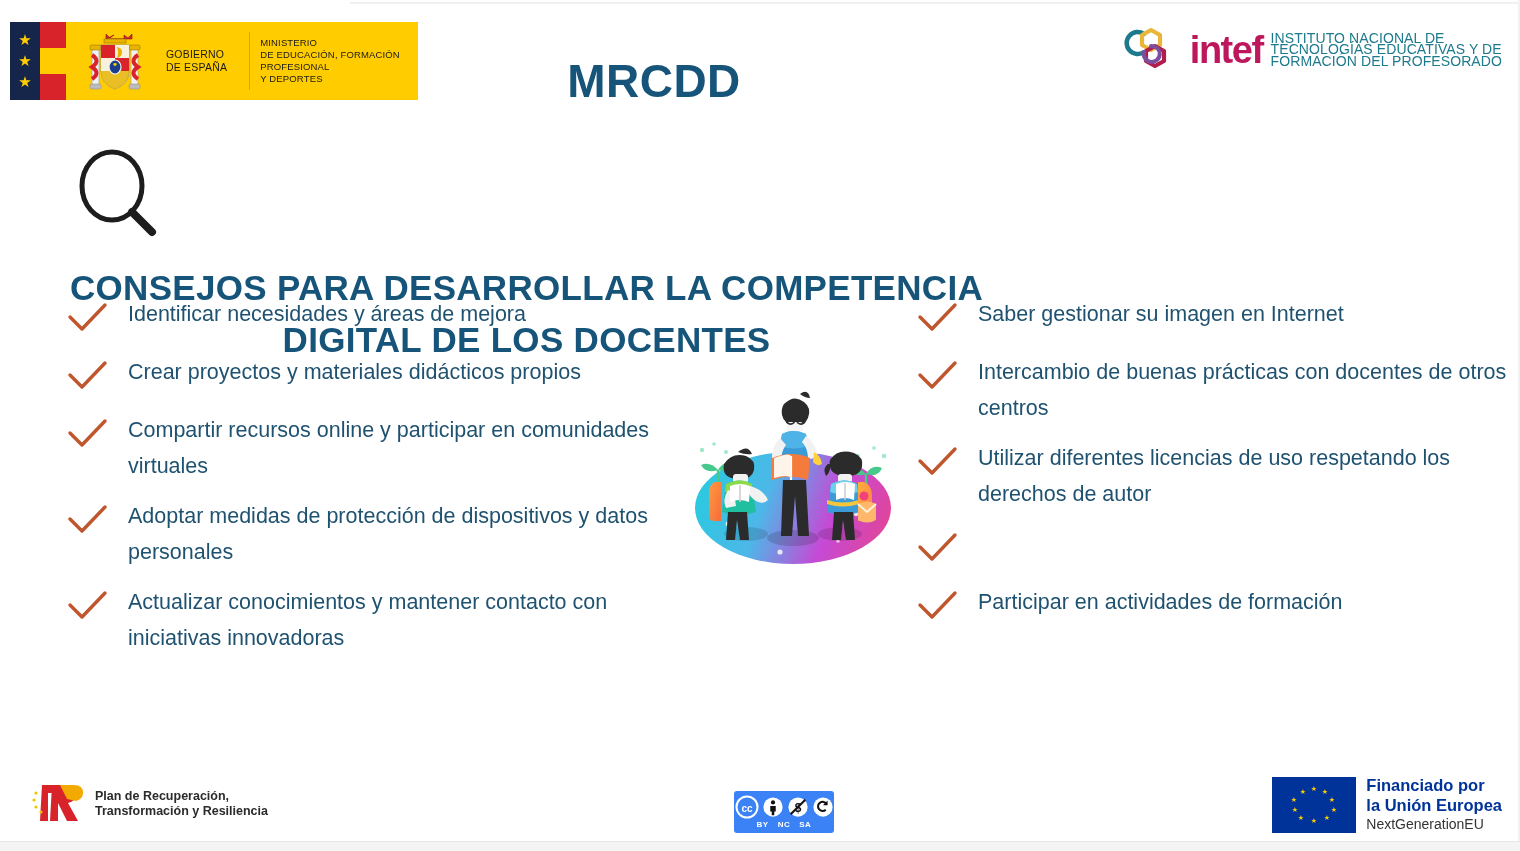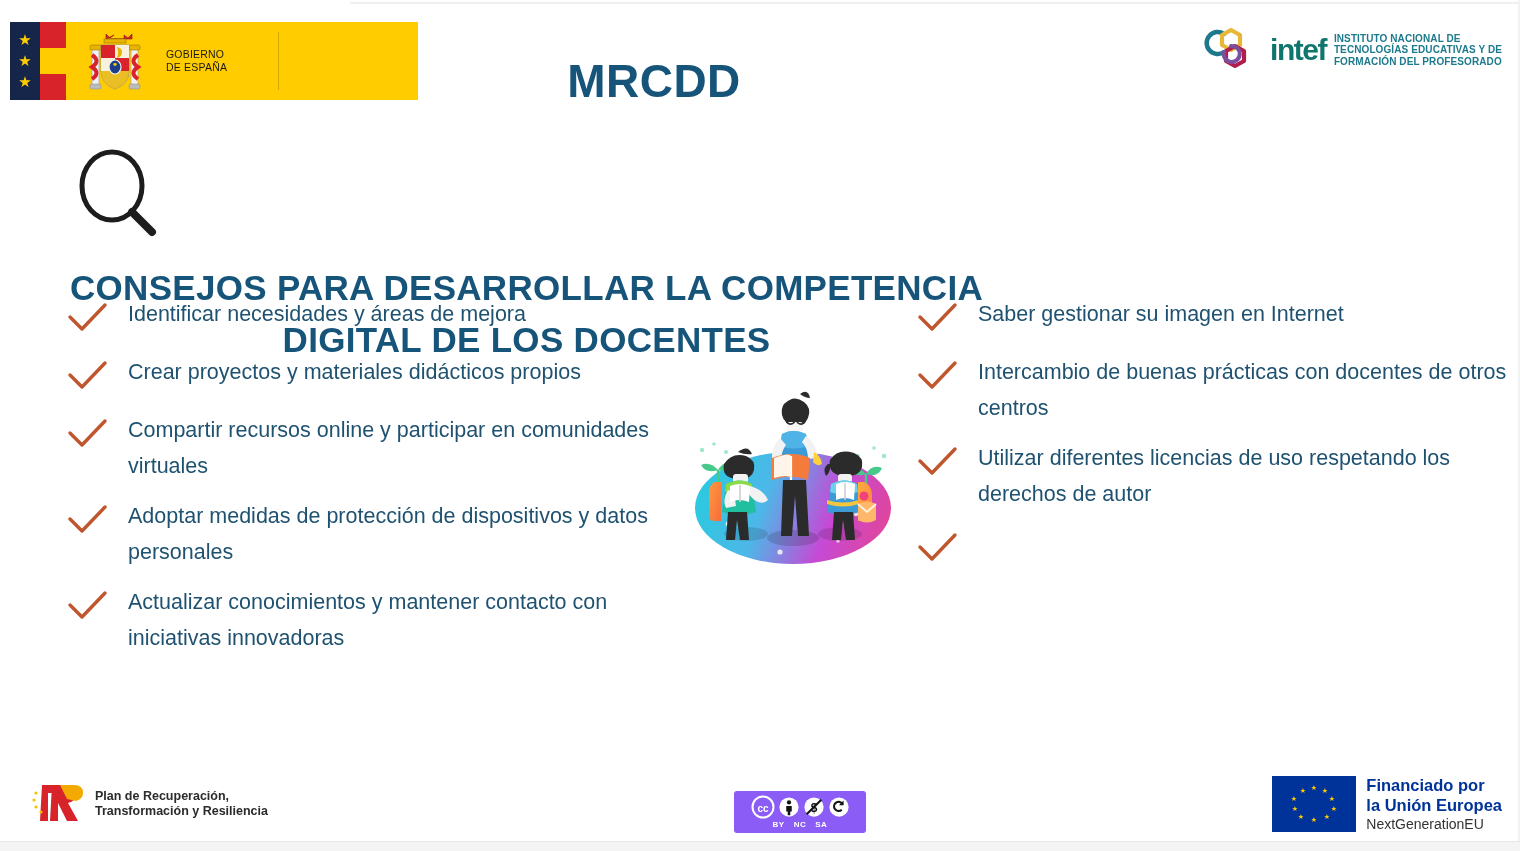--- a/index.html
+++ b/index.html
@@ -104,28 +104,28 @@
 
   
   .intef {
     position: absolute;
     right: 18px; top: 22px;
     height: 56px;
     display: flex; align-items: center; gap: 8px;
   }
   .intef-mark { width: 62px; height: 46px; flex: 0 0 62px; }
   .intef-word {
-    font-size: 30px; font-weight: bold;
-    color: #0f766e; letter-spacing: -1.5px;
+    font-size: 38px; font-weight: bold;
+    color: #be185d; letter-spacing: -1.5px;
     line-height: 38px;
   }
   .intef-sub {
-    font-size: 10px; line-height: 11.5px;
+    font-size: 14px; line-height: 11.5px;
     color: #1C7A8C; letter-spacing: .1px;
-    font-weight: bold;
+    font-weight: normal;
   }
 
   
   .mrcdd {
     position: absolute;
     left: 0; top: 54px; width: 1308px;
     text-align: center;
     font-size: 46px; font-weight: bold;
     color: #17547A; letter-spacing: .5px;
   }
@@ -180,37 +180,37 @@
     left: 30px; bottom: 22px;
     display: flex; align-items: center; gap: 9px;
   }
   .prtr-text {
     font-size: 12.5px; line-height: 15px;
     font-weight: bold; color: #2b2b2b;
   }
   .cc-badge {
     position: absolute;
     left: 734px; bottom: 18px;
-    width: 132px; height: 42px;
-    background: #8b5cf6;
+    width: 100px; height: 42px;
+    background: #3b82f6;
     border-radius: 3px;
     display: flex; flex-direction: column;
     align-items: center; justify-content: center;
     gap: 1px;
   }
   .cc-icons { display: flex; gap: 3px; align-items: center; }
   .cc-labels {
     display: flex; gap: 9px;
     font-size: 8px; font-weight: bold; color: #fff;
     letter-spacing: .5px;
   }
   .eu-logo {
     position: absolute;
     right: 18px; bottom: 18px;
-    display: flex; align-items: center; gap: 10px;
+    display: flex; align-items: flex-end; gap: 10px;
   }
   .eu-flag {
     width: 84px; height: 56px;
     background: #003399;
     position: relative;
   }
   .eu-text-1 {
     font-size: 16.5px; font-weight: bold;
     color: #003399; line-height: 20px;
   }
@@ -263,20 +263,25 @@
         <ellipse cx="31" cy="40" rx="6" ry="7" fill="#1d3f8a" stroke="#f3f3f3" stroke-width="1.2"></ellipse>
         <path d="M29 37 q2 -2 4 0 q-1 2 -2 2 q-1 0 -2 -2z" fill="#f7d400"></path>
       </svg>
     </div>
     <div class="gob-texts">
       <div class="gob-t1">
         <div>GOBIERNO</div>
         <div>DE ESPAÑA</div>
       </div>
       <div class="gob-div"></div>
+      <div class="gob-t2">
+        <div>MINISTERIO</div>
+        <div>DE EDUCACIÓN, FORMACIÓN PROFESIONAL</div>
+        <div>Y DEPORTES</div>
+      </div>
     </div>
   </div>
 
   <div class="intef">
     <div class="intef-mark">
       <svg width="62" height="46" viewBox="0 0 62 46">
         <path d="M24 7 a11 11 0 1 0 0 18" fill="none" stroke="#1C7A8C" stroke-width="4.5" stroke-linecap="round"></path>
         <path d="M22 8 l9 -5 l9 5 l0 10 l-9 5 l-9 -5 z" fill="none" stroke="#E8B73A" stroke-width="4.2" stroke-linejoin="round"></path>
         <path d="M26 24 l9 -5 l9 5 l0 10 l-9 5 l-9 -5 z" fill="none" stroke="#B01E4B" stroke-width="4.2" stroke-linejoin="round"></path>
         <path d="M31 19 a8 8 0 1 1 -7 6" fill="none" stroke="#7B4FA0" stroke-width="4" stroke-linecap="round"></path>
@@ -373,20 +378,28 @@
           </svg>
       </div>
       <div class="tip-text">Utilizar diferentes licencias de uso respetando los derechos de autor</div>
     </div>
     <div class="tip">
       <div class="check">
         <svg width="44" height="34" viewBox="0 0 44 34">
             <path d="M4 15 L16 27 L39 3" fill="none" stroke="#C0562E" stroke-width="3.4" stroke-linecap="round" stroke-linejoin="round"></path>
           </svg>
       </div>
+    </div>
+    <div class="tip">
+      <div class="check">
+        <svg width="44" height="34" viewBox="0 0 44 34">
+            <path d="M4 15 L16 27 L39 3" fill="none" stroke="#C0562E" stroke-width="3.4" stroke-linecap="round" stroke-linejoin="round"></path>
+          </svg>
+      </div>
+      <div class="tip-text">Participar en actividades de formación</div>
     </div>
   </div>
 
   <div class="illo">
     <svg width="210" height="190" viewBox="0 0 210 190">
       <defs>
         <linearGradient id="ellipseGrad" x1="0" y1="0.4" x2="1" y2="0.6">
           <stop offset="0%" stop-color="#2BC9E0"></stop>
           <stop offset="35%" stop-color="#4DB7E8"></stop>
           <stop offset="70%" stop-color="#C54AD6"></stop>

